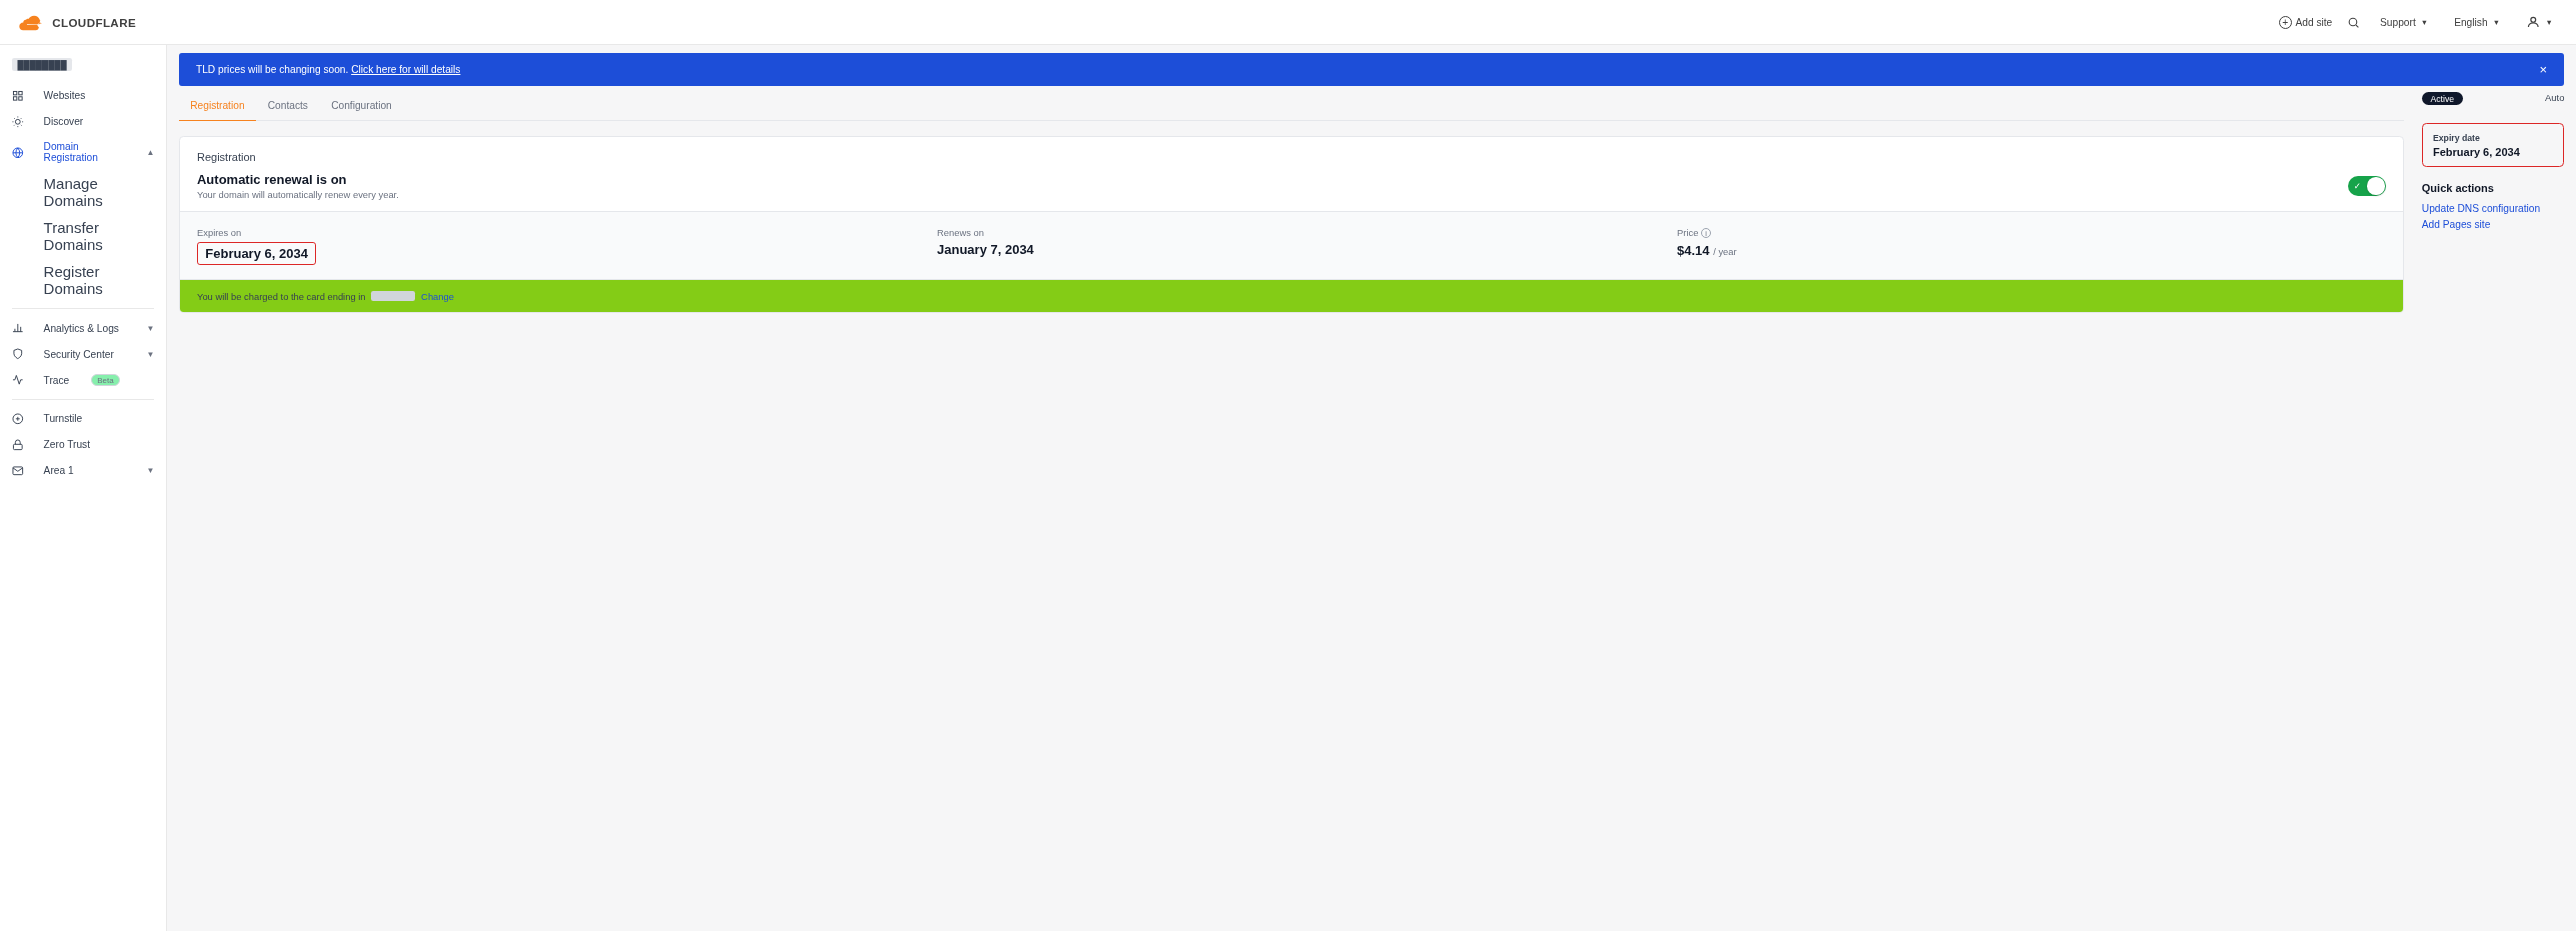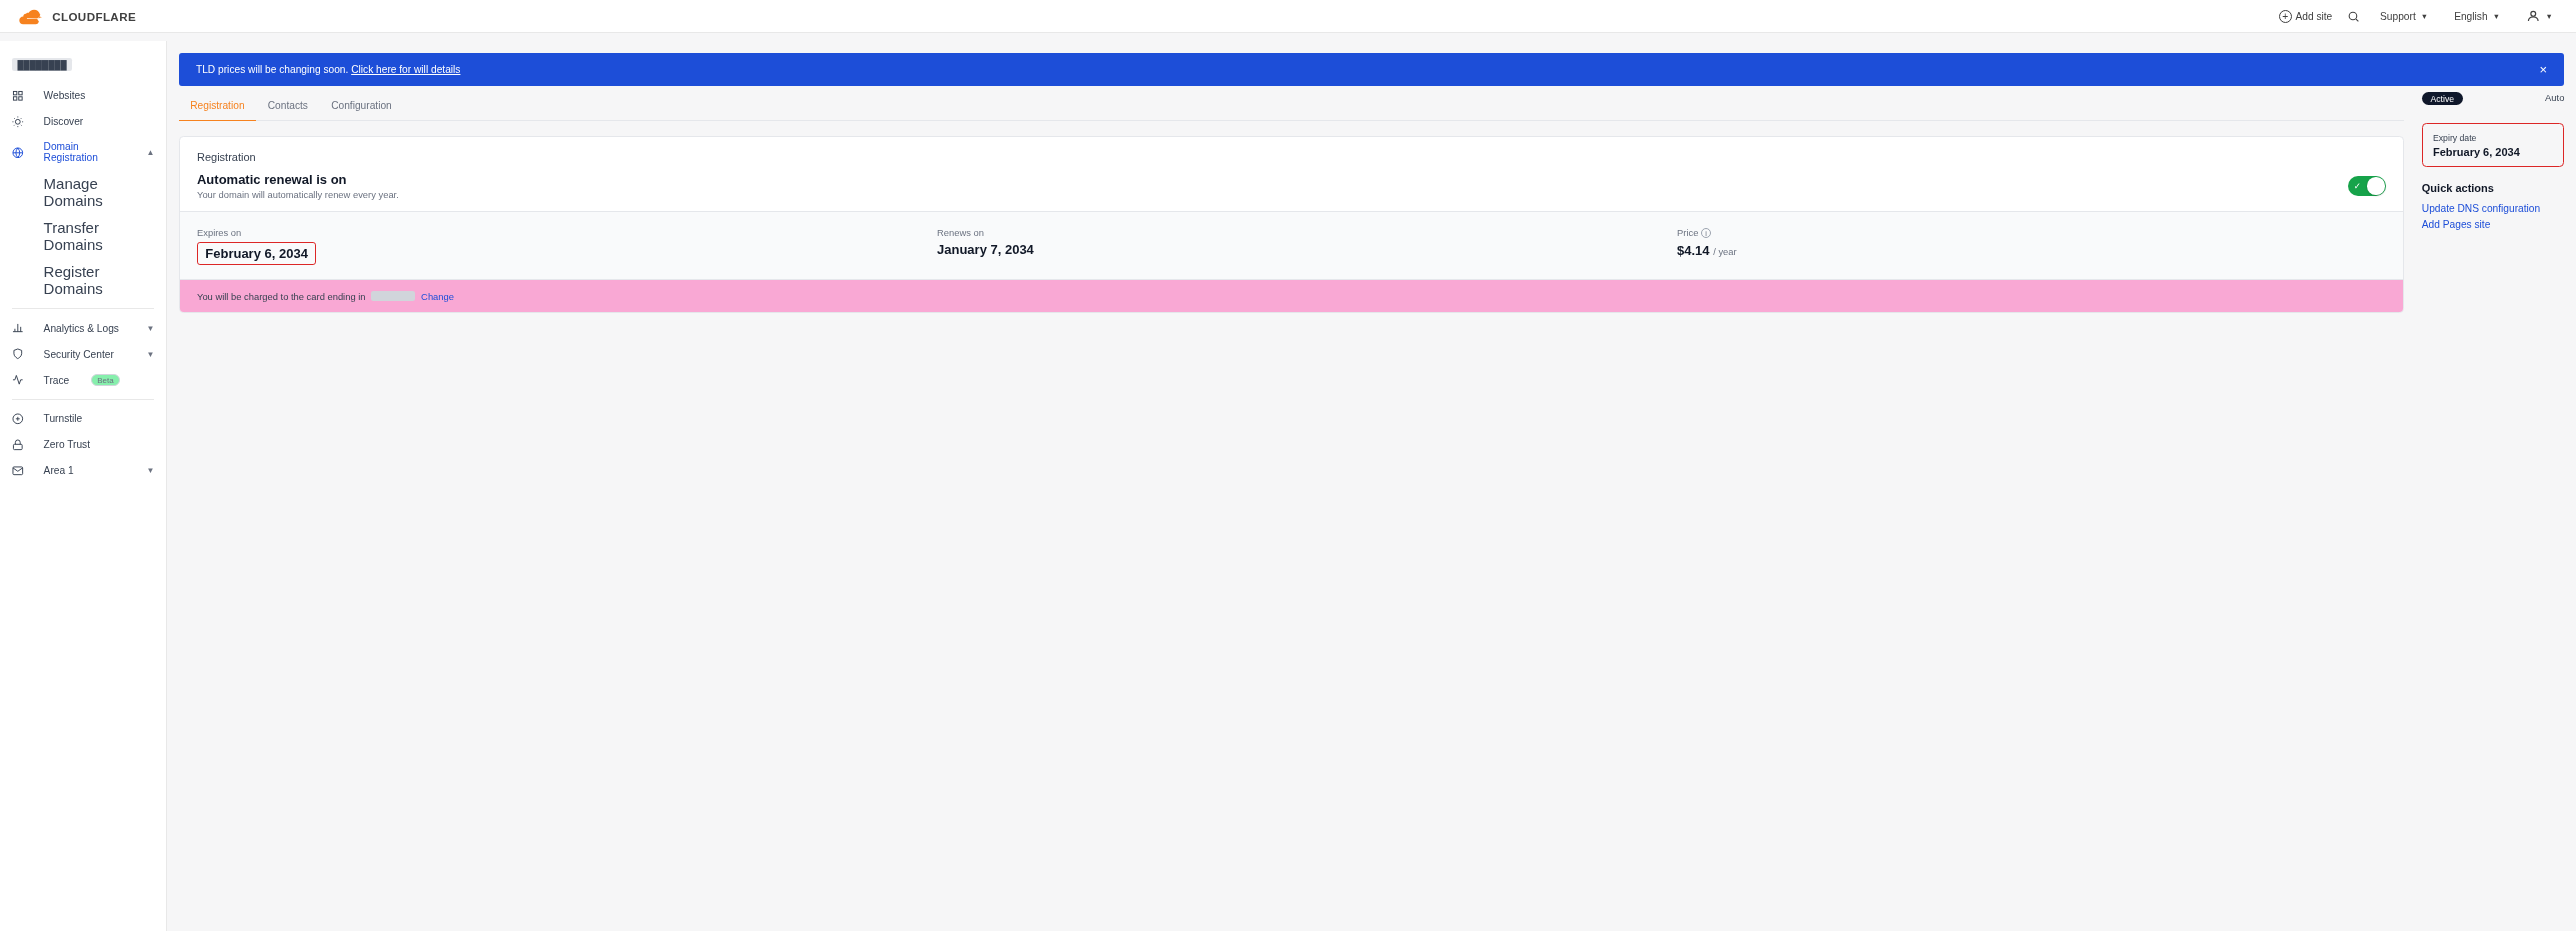--- a/index.html
+++ b/index.html
@@ -2,21 +2,21 @@
 <html style="font-size:11.6px"><head>
   <meta charset="utf-8">
   <style>
     * { box-sizing: border-box; margin: 0; padding: 0; }
     body { font-family: -apple-system, BlinkMacSystemFont, 'Segoe UI', Arial, sans-serif; background: #f6f6f7; color: #1d2535; font-size: 10.2px; }
 
     
     .topnav {
       background: #fff;
       border-bottom: 0.7px solid #e8e8e8;
-      height: 33px;
+      height: 45px;
       display: flex;
       align-items: center;
       padding: 0 17.4px;
       position: fixed;
       top: 0; left: 0; right: 0;
       z-index: 100;
     }
     .topnav-logo {
       display: flex;
       align-items: center;
@@ -329,21 +329,21 @@
     }
     .price-year {
       font-size: 9.4px;
       color: #6b7280;
       font-weight: 400;
     }
 
     
     .charge-row {
       padding: 10.2px 17.4px;
-      background: #f9a8d4;
+      background: #84cc16;
       border-top: 0.7px solid #e5e7eb;
       font-size: 9.4px;
       color: #374151;
       display: flex;
       align-items: center;
       gap: 5.8px;
     }
     .card-ending-mask {
       display: inline-block;
       background: #d1d5db;
@@ -383,20 +383,21 @@
     .expiry-box {
       border: 1.5px solid #dc2626;
       border-radius: 4.4px;
       padding: 8.7px 10.2px;
       margin-bottom: 14.5px;
     }
     .expiry-label {
       font-size: 8.7px;
       color: #374151;
       margin-bottom: 2.9px;
+      font-weight: bold;
     }
     .expiry-value {
       font-size: 11px;
       font-weight: 700;
       color: #111827;
     }
     .quick-actions-title {
       font-size: 11px;
       font-weight: 600;
       color: #111827;

